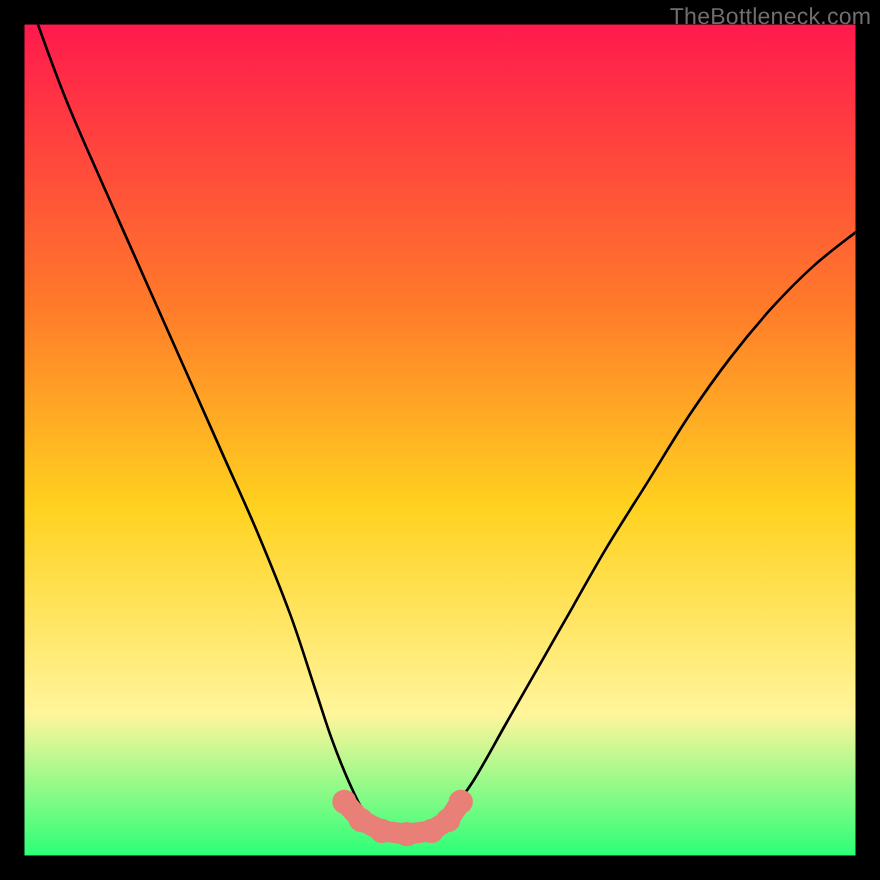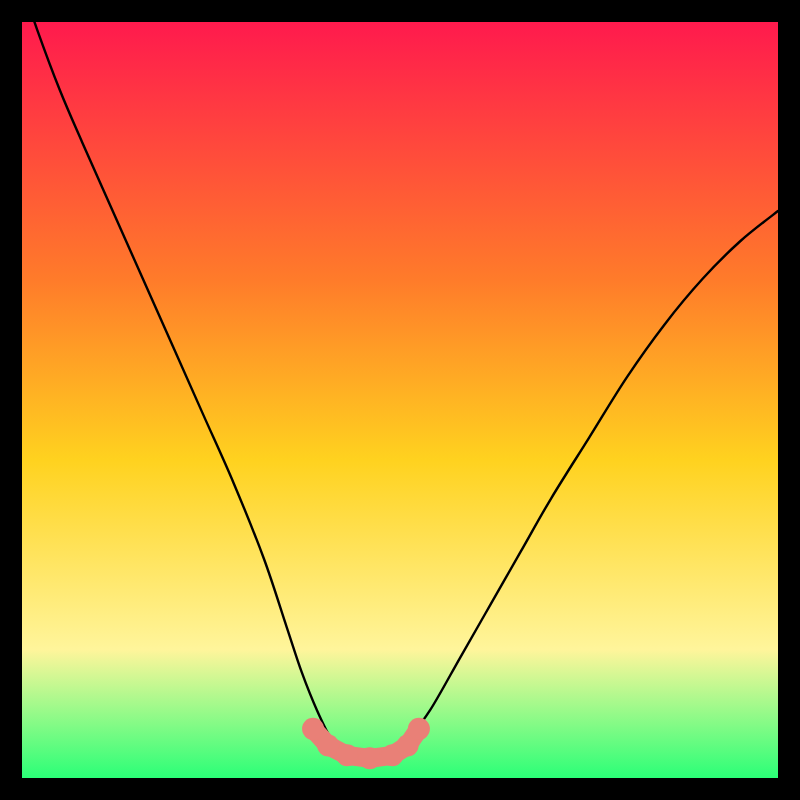--- a/index.html
+++ b/index.html
@@ -34,20 +34,21 @@
     font-weight: 500;
     letter-spacing: 0.2px;
     user-select: none;
   }
   svg { display: block; }
 </style>
 </head>
 <body>
 
 <div class="stage">
+  <div class="watermark">TheBottleneck.com</div>
   <div class="plot">
     <svg id="chart-svg" width="756" height="756" viewBox="0 0 756 756" preserveAspectRatio="none">
       <defs>
         <linearGradient id="bg-grad" x1="0" y1="0" x2="0" y2="1">
           <stop id="g0" offset="0%" stop-color="#ff1a4d"></stop>
           <stop id="g1" offset="34%" stop-color="#ff7b2a"></stop>
           <stop id="g2" offset="58%" stop-color="#ffd21f"></stop>
           <stop id="g3" offset="83%" stop-color="#fff59b"></stop>
           <stop id="g4" offset="100%" stop-color="#2bff77"></stop>
         </linearGradient>

